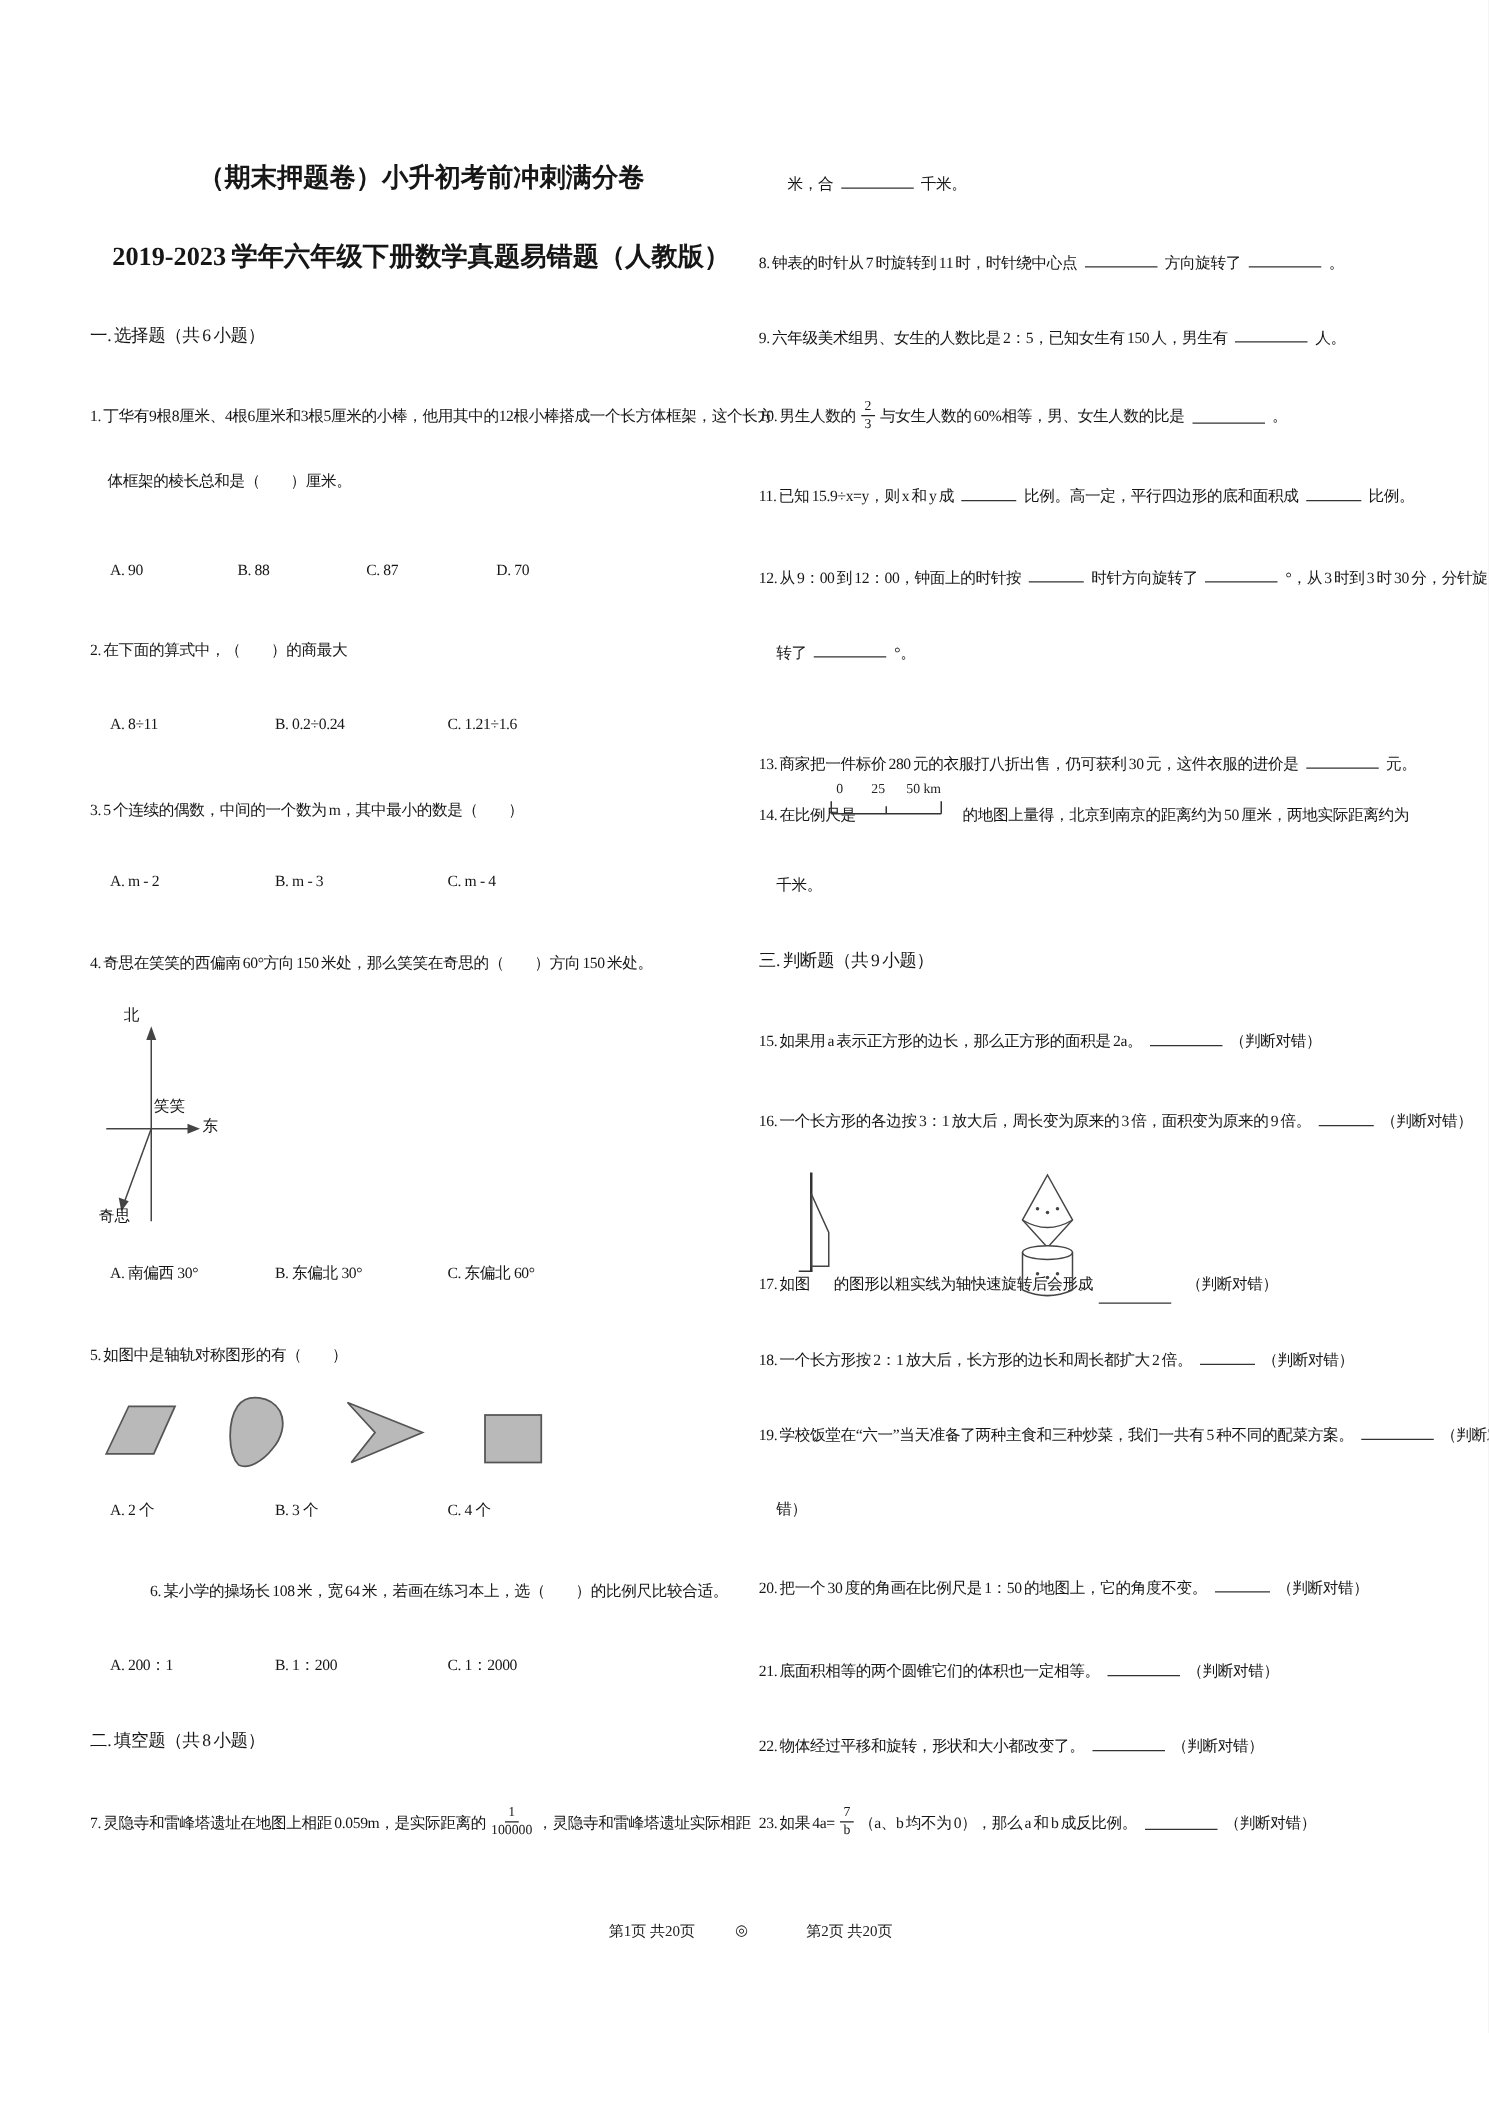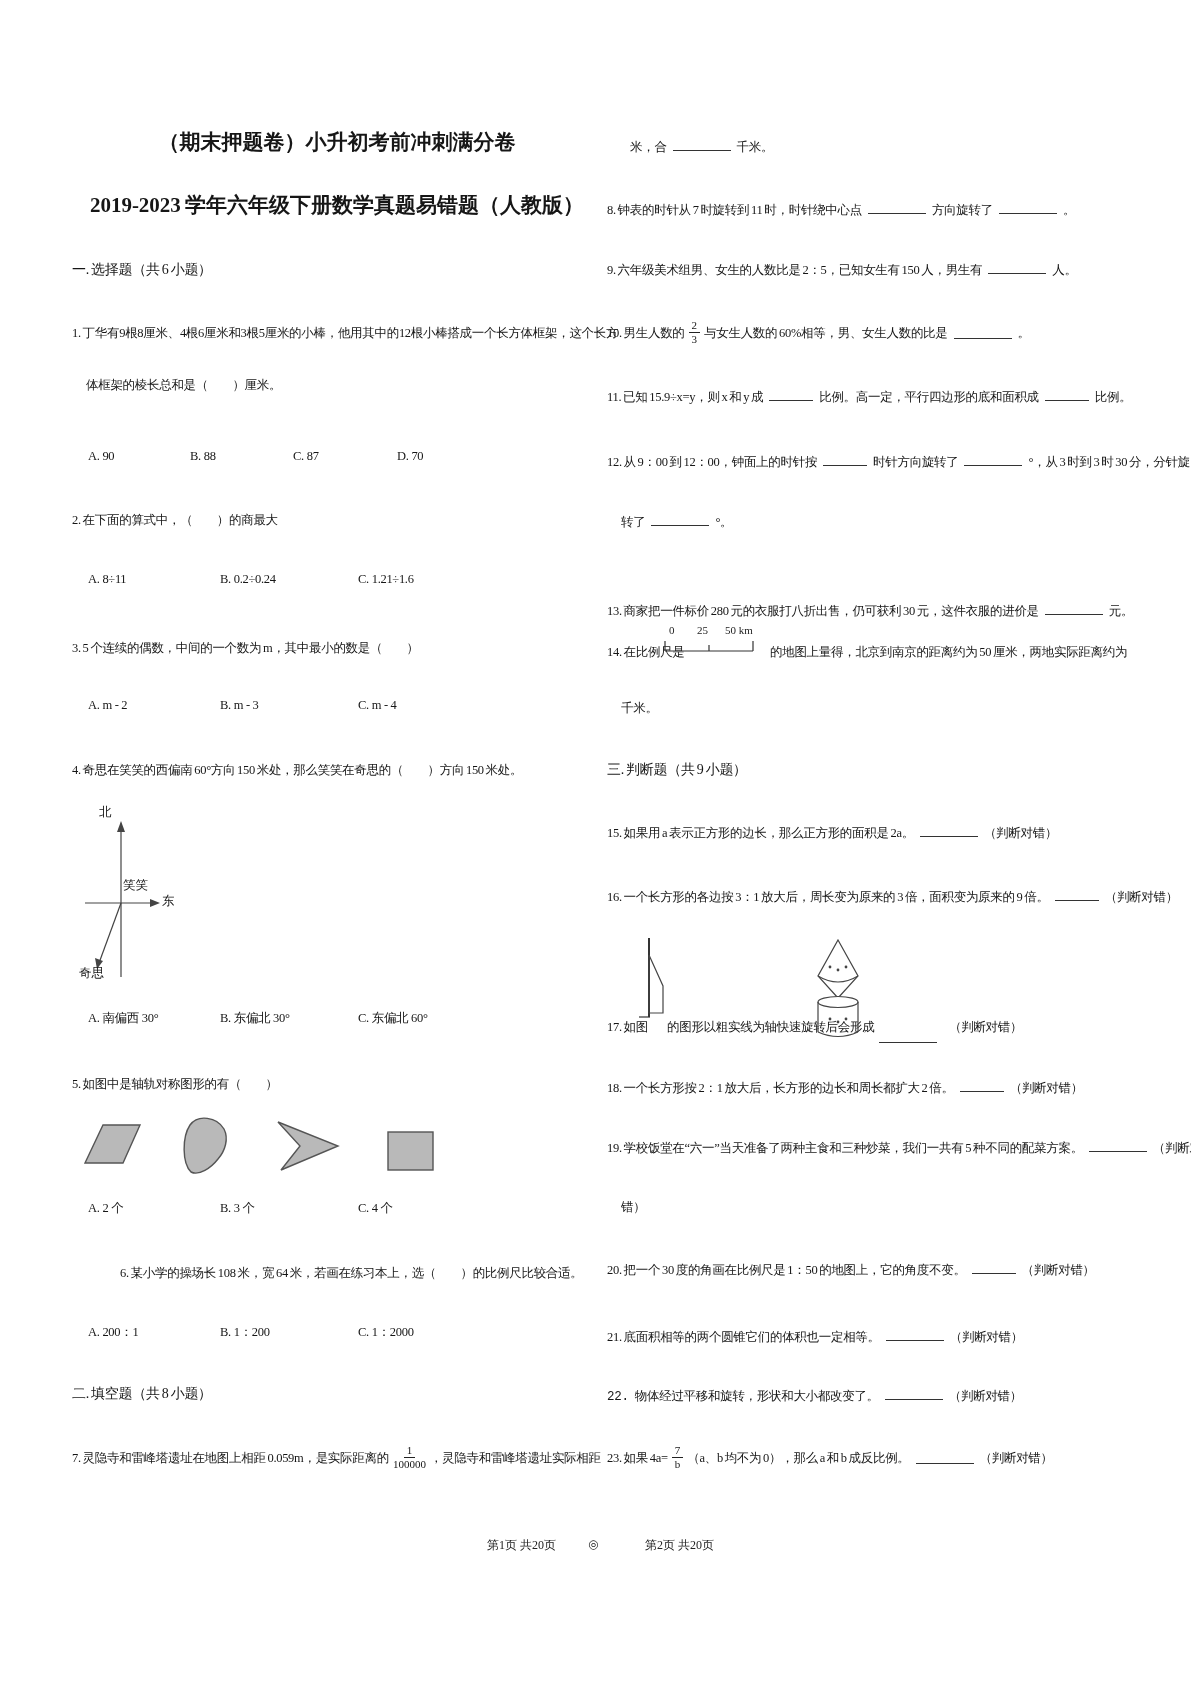--- a/index.html
+++ b/index.html
@@ -199,21 +199,21 @@
     <div class="line" style="top:1196px;left:14px;">错）</div>
 
     <div class="line" style="top:1259px;left:0;">
       <span>20. 把一个 30 度的角画在比例尺是 1：50 的地图上，它的角度不变。</span><span class="blank sm"></span><span>（判断对错）</span>
     </div>
 
     <div class="line" style="top:1326px;left:0;">
       <span>21. 底面积相等的两个圆锥它们的体积也一定相等。</span><span class="blank"></span><span>（判断对错）</span>
     </div>
 
-    <div class="line" style="top:1386px;left:0;font-family:Liberation Mono, monospace;">
+    <div class="line" style="top:1386px;left:0;">
       <span>22. 物体经过平移和旋转，形状和大小都改变了。</span><span class="blank"></span><span>（判断对错）</span>
     </div>
 
     <div class="line fx" style="top:1444px;left:0;">
       <span>23. 如果 4a=</span>
       <span class="frac">
         <span class="num">7</span>
         <span class="den">b</span>
       </span>
       <span>（a、b 均不为 0），那么 a 和 b 成反比例。</span>

